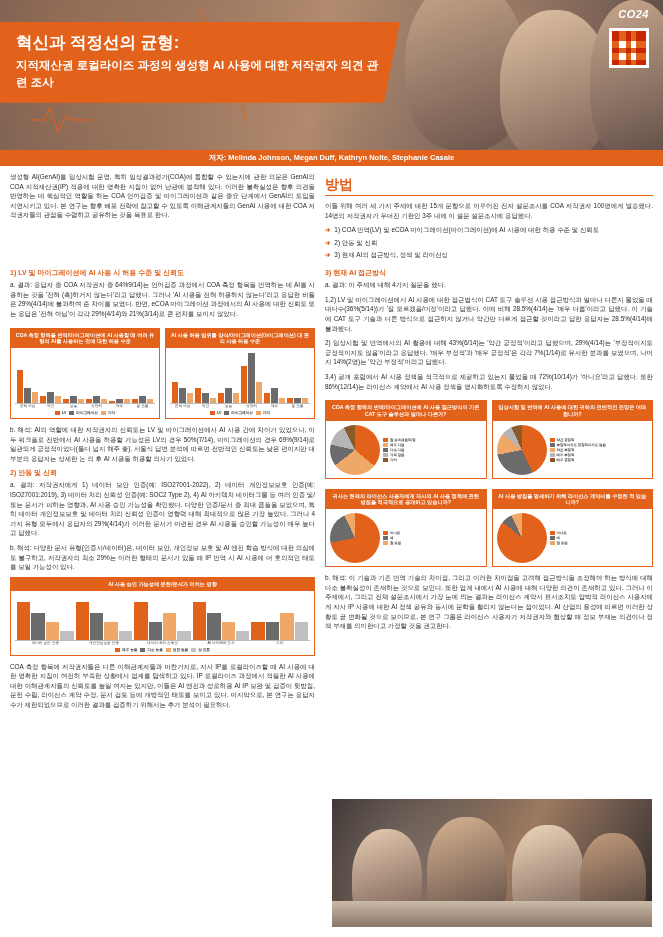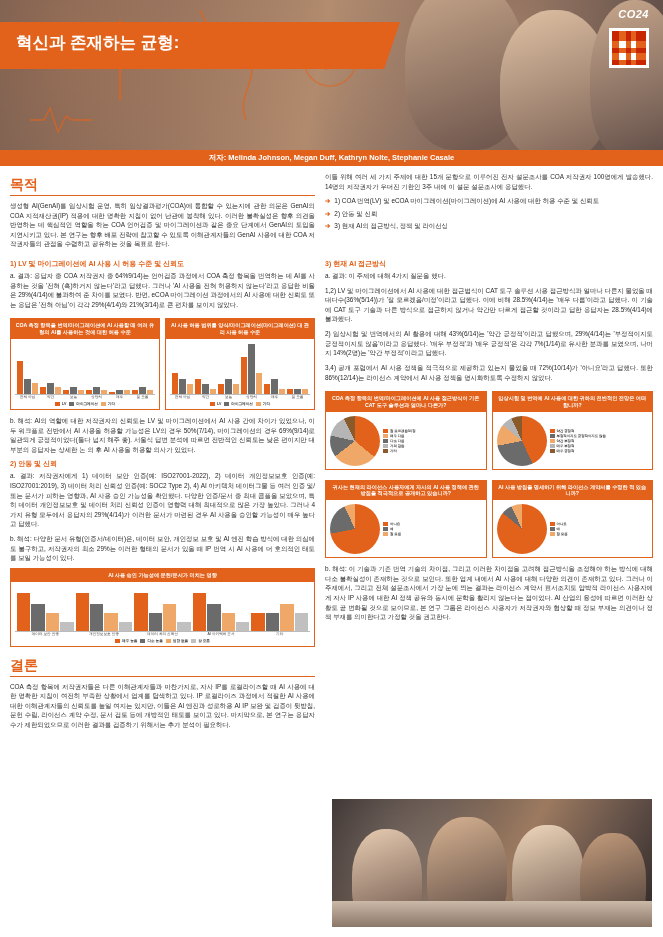--- a/index.html
+++ b/index.html
@@ -157,36 +157,37 @@
     <circle cx="330" cy="60" r="26" stroke="#e2621b" stroke-width="1.6" fill="none" opacity=".55"></circle>
     <path d="M318 60 l8 9 l16 -20" stroke="#e2621b" stroke-width="2" fill="none" opacity=".8"></path>
   </svg>
 
   <div class="co24">CO24</div>
   <div class="qr">
       <div class="qr-inner"></div>
     </div>
 
   <div class="title-band">
-    <p class="title-main">혁신과 존재하는 균형:</p>
+    <p class="title-main">혁신과 적정선의 균형:</p>
+    <p class="title-sub">지적재산권 로컬라이즈 과정의 생성형 AI 사용에 대한 저작권자 의견 관련 조사</p>
   </div>
 
 </div>
 
 <div class="authors-bar">저자: Melinda Johnson, Megan Duff, Kathryn Nolte, Stephanie Casale</div>
 
 <div class="content">
   <div class="row">
 
     <div class="col-left">
-      <div class="sec-title">목적</div>
       <p class="body">생성형 AI(GenAI)를 임상시험 운영, 특히 임상결과평가(COA)에 통합할 수 있는지에 관한 의문은 GenAI의 COA 지적재산권(IP) 적용에 대한 명확한 지침이 없어 난관에 봉착해 있다. 이러한 불확실성은 향후 의견을 반영하는 데 핵심적인 역할을 하는 COA 언어검증 및 마이그레이션과 같은 중요 단계에서 GenAI의 도입을 지연시키고 있다. 본 연구는 향후 배포 전략에 참고할 수 있도록 이해관계자들의 GenAI 사용에 대한 COA 저작권자들의 관점을 수렴하고 공유하는 것을 목표로 한다.</p>
     </div>
 
     <div class="col-right">
+      <div class="sec-title">방법</div>
       <p class="body">이들 위해 여러 세 가지 주제에 대한 15개 문항으로 이루어진 전자 설문조사를 COA 저작권자 100명에게 발송했다. 14명의 저작권자가 우더진 기한인 3주 내에 이 설문 설문조사에 응답했다.</p>
       <ul class="m-list">
         <li>
             <span class="m-bullet">➔</span>
             <span>1) COA 번역(LV) 및 eCOA 마이그레이션(마이그레이션)에 AI 사용에 대한 허용 수준 및 신뢰도</span>
           </li>
         <li>
             <span class="m-bullet">➔</span>
             <span>2) 안동 및 신뢰</span>
           </li>
@@ -520,21 +521,20 @@
             </div>
           </div>
         </div>
       </div>
 
       <p class="body">b. 해석: 이 기술과 기존 번역 기술의 차이점, 그리고 이러한 차이점을 고려해 접근방식을 조정해야 하는 방식에 대해 다소 불확실성이 존재하는 것으로 보인다. 또한 업계 내에서 AI 사용에 대해 다양한 의견이 존재하고 있다. 그러나 이 주제에서, 그리고 전체 설문조사에서 가장 눈에 띄는 결과는 라이선스 계약서 표서조치도 암박적 라이선스 사용자에게 자사 IP 사용에 대한 AI 정책 공유와 동시에 문학을 활리지 않는다는 점이었다. AI 산업의 융성에 따르면 이러한 상황도 곧 변화될 것으로 보이므로, 본 연구 그룹은 라이선스 사용자가 저작권자와 협상할 때 정보 부재는 의견이나 정책 부재를 의미한다고 가정할 것을 권고한다.</p>
     </div>
   </div>
 
   <div style="width:305px">
-    <div class="sec-title">결론</div>
     <p class="body">COA 측정 항목에 저작권자들은 다른 이해관계자들과 마찬가지로, 자사 IP를 로컬라이즈할 때 AI 사용에 대한 명확한 지침이 여전히 부족한 상황에서 업계를 탐색하고 있다. IP 로컬라이즈 과정에서 적절한 AI 사용에 대한 이해관계자들의 신뢰도를 높일 여지는 있지만, 이들은 AI 엔진과 성로하용 AI IP 보완 및 검증이 뒷받침, 문헌 수립, 라이선스 계약 수정, 문서 검토 등에 개방적인 태도를 보이고 있다. 마지막으로, 본 연구는 응답자 수가 제한되었으므로 이러한 결과를 검증하기 위해서는 추가 분석이 필요하다.</p>
   </div>
 </div>
 
 <div class="footer-photo">
   <div class="fp-fig fp1"></div>
   <div class="fp-fig fp2"></div>
   <div class="fp-fig fp3"></div>
   <div class="fp-fig fp4"></div>
   <div class="fp-table"></div>

